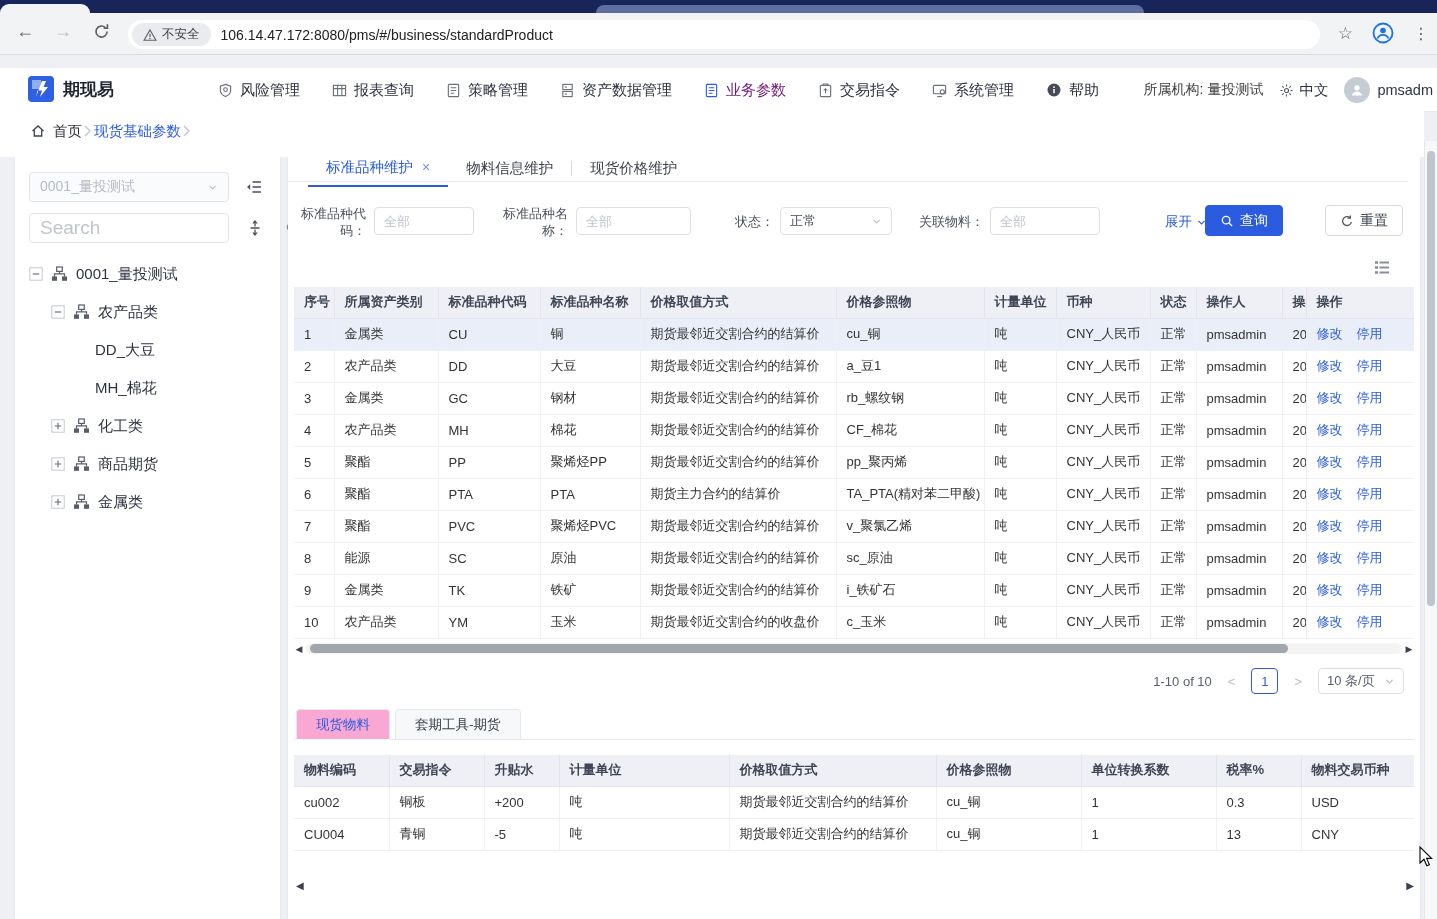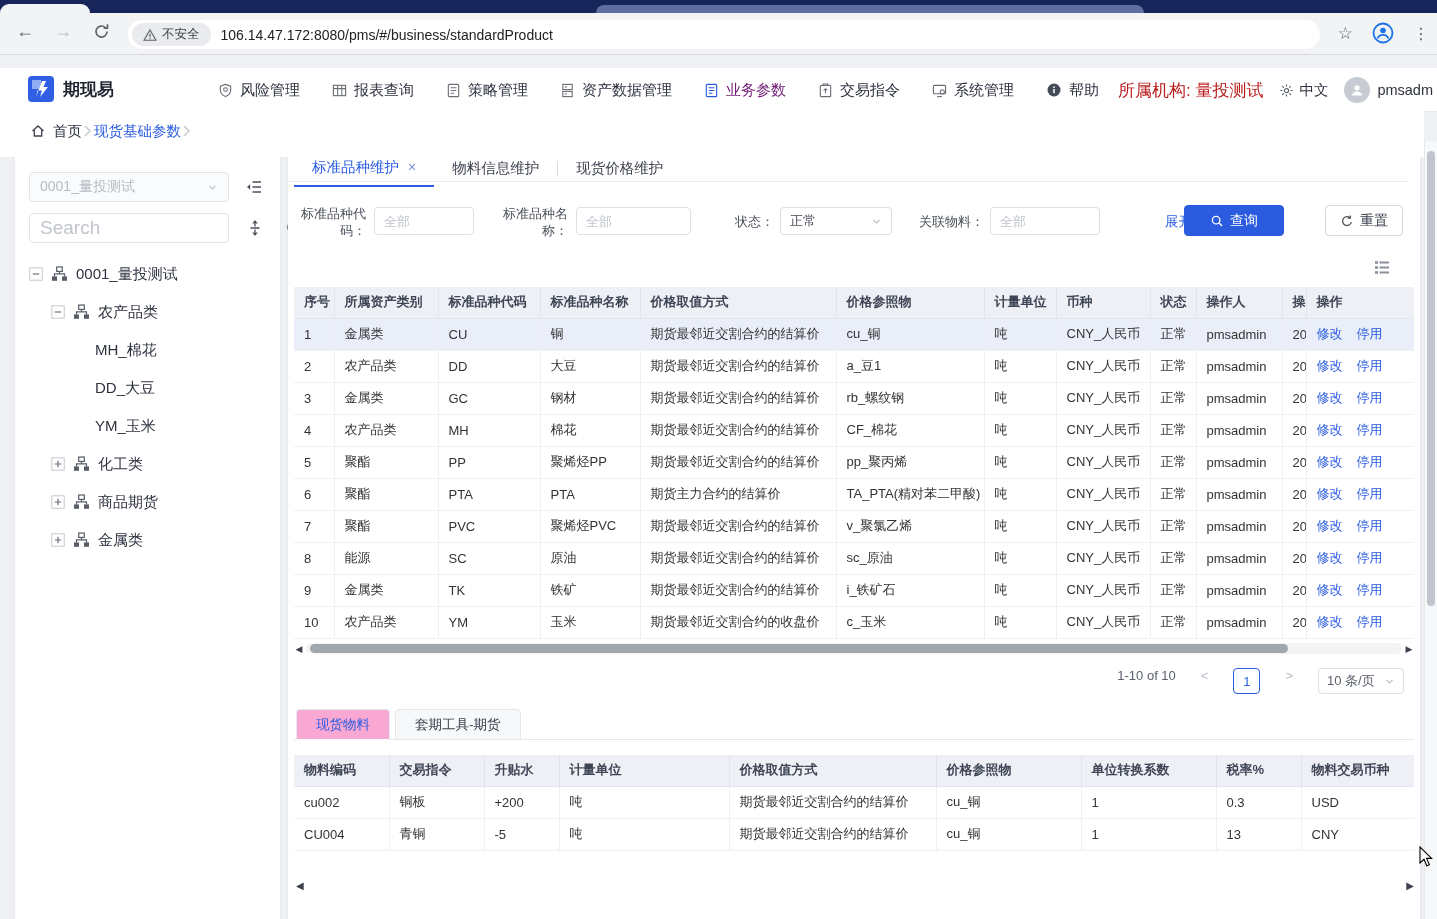--- a/index.html
+++ b/index.html
@@ -21,21 +21,21 @@
 .app-header{position:absolute;top:68px;left:0;right:0;height:44px;background:#fff;border-bottom:1px solid #e9ebf0}
 .logo{position:absolute;left:28px;top:8px;display:flex;align-items:center;gap:9px}
 .logo-text{font-size:17px;font-weight:bold;color:#1f2430}
 .header-menu{position:absolute;left:218px;top:0;height:44px;display:flex;align-items:center;gap:32px}
 .nav-item{position:relative;height:44px;display:flex;align-items:center;gap:7px;font-size:15px;color:#2f3340;cursor:pointer;white-space:nowrap}
 .nav-item .nav-icon{color:#6b7077;display:flex}
 .nav-item.active{color:#701a75}
 .nav-item.active .nav-icon{color:#2b5ce0}
 .nav-item.active::after{content:"";position:absolute;left:-8px;right:-8px;bottom:0;height:3px;background:#2b5ce0}
 .header-right{position:absolute;right:4px;top:0;height:44px;display:flex;align-items:center;gap:16px}
-.org-text{font-size:17px;color:#b91c1c;white-space:nowrap}
+.org-text{font-size:14px;color:#404040;white-space:nowrap}
 .lang{display:flex;align-items:center;gap:5px;font-size:14.5px;color:#2f3340;cursor:pointer}
 .user{display:flex;align-items:center;gap:7px;font-size:14.5px;color:#2f3340;cursor:pointer}
 .avatar-gray{width:26px;height:26px;border-radius:50%;background:#c7cbd3;display:flex;align-items:center;justify-content:center}
 
 .breadcrumb{position:absolute;top:105px;left:0;right:13px;height:52px;background:#fff;display:flex;align-items:center;padding-left:30px;}
 .bc-home{display:flex;align-items:center;gap:7px;font-size:14.5px;color:#2f3340;cursor:pointer}
 .bc-sep{color:#c9ccd1;display:flex}
 .bc-current{font-size:14.5px;color:#2b5ce0;cursor:pointer}
 
 .sidebar{position:absolute;left:15px;top:155px;width:265px;bottom:0;background:#fff;box-shadow:0 1px 3px rgba(0,0,0,.06)}
@@ -48,21 +48,21 @@
 .tree{position:absolute;left:0;top:100px;right:0}
 .tree-row{display:flex;align-items:center;height:38px;cursor:pointer}
 .tree-row.lvl0{padding-left:14px}
 .tree-row.lvl1{padding-left:36px}
 .tree-row.lvl2{padding-left:80px}
 .tree-exp{margin-right:8px;display:flex}
 .tree-org{margin-right:8px;display:flex}
 .tree-label{font-size:15px;color:#2f3340}
 
 .main{position:absolute;left:288px;top:155px;width:1132px;bottom:0;background:#fff;box-shadow:0 1px 3px rgba(0,0,0,.06)}
-.tab-bar{position:absolute;top:0;left:0;right:12px;height:27px;border-bottom:1px solid #e9ebf0;display:flex;align-items:center;padding-left:6px}
+.tab-bar{position:absolute;top:0;left:0;right:12px;height:27px;border-bottom:1px solid #e9ebf0;display:flex;align-items:center;padding-left:20px}
 .tab{display:flex;align-items:center;gap:9px;padding:0 18px;height:38px;font-size:14.5px;color:#3c414d;cursor:pointer}
 .tab.active{color:#2b5ce0;border-bottom:2px solid #2b5ce0}
 .tab-close{color:#8a8f99;font-size:14px;cursor:pointer}
 .tab.active .tab-close{color:#7a90d8}
 .tab-sep{width:1px;height:15px;background:#d8dade}
 
 .filters{position:absolute;top:44px;left:0;right:0;height:46px}
 .f-label{position:absolute;font-size:13px;color:#4a4f5a;text-align:right;line-height:1.3}
 .f-input{position:absolute;height:28px;border:1px solid #dcdfe6;border-radius:4px;font-size:13px;color:#333;padding:0 9px;outline:none}
 .f-input::placeholder{color:#bfc3cc}
@@ -81,21 +81,21 @@
 tr.selected td{background:#e9eef9}
 th.col-action,td.col-action{box-shadow:-9px 0 9px -8px rgba(0,0,0,.16)}
 th:last-child,td:last-child{border-right:none}
 .act-link{color:#2b5ce0;margin-right:14px;cursor:pointer;text-decoration:none}
 
 .h-scroll{position:absolute;top:487px;left:4px;right:4px;height:13px;display:flex;align-items:center}
 .h-arrow{width:14px;font-size:9px;color:#3c414d;text-align:center;cursor:pointer}
 .h-track{flex:1;height:11px;background:#f4f4f5;border-radius:6px;position:relative}
 .h-thumb{position:absolute;left:4px;top:1px;width:978px;height:9px;background:#a2a6ad;border-radius:5px;cursor:grab}
 
-.pagination{position:absolute;top:513px;right:16px;display:flex;gap:25px}
+.pagination{position:absolute;top:513px;right:16px;display:flex;align-items:center;gap:16px}
 .pg-total{font-size:13px;color:#595f6b}
 .pg-arrow{font-size:13px;color:#b9bdc6;cursor:pointer}
 .pg-page{width:27px;height:26px;border:1px solid #2b5ce0;border-radius:4px;color:#2b5ce0;font-size:13px;display:flex;align-items:center;justify-content:center;cursor:pointer}
 .pg-size{width:86px;height:26px;border:1px solid #dcdfe6;border-radius:4px;display:flex;align-items:center;justify-content:space-between;padding:0 8px;font-size:13px;color:#595f6b;cursor:pointer}
 
 .detail-tabs{position:absolute;top:553px;left:6px;right:6px;height:32px;border-bottom:1px solid #e4e7ec;display:flex;align-items:flex-end;padding-left:2px}
 .dtab{height:31px;padding:0 19px;display:flex;align-items:center;border:1px solid #e4e7ec;background:#f7f8fa;color:#3c414d;font-size:13.5px;border-radius:4px 4px 0 0;margin-right:5px;cursor:pointer;position:relative;top:1px}
 .dtab.active{background:#f9a8d4;color:#2b5ce0;border-bottom-color:#fff}
 .detail-table-wrap{position:absolute;top:600px;left:6px;width:1120px}
 .corner-arrow{position:absolute;font-size:10px;color:#3c414d;cursor:pointer}
@@ -344,27 +344,24 @@
             <svg width="17" height="16" viewBox="0 0 17 16">
               <rect x="5.7" y="1" width="5.6" height="4.4" fill="none" stroke="#585d66" stroke-width="1.2"></rect>
               <rect x="1" y="10.4" width="5" height="4.4" fill="#585d66"></rect>
               <rect x="11" y="10.4" width="5" height="4.4" fill="#585d66"></rect>
               <path d="M8.5 5.4v2.4M3.5 10.4V7.8h10v2.6" fill="none" stroke="#585d66" stroke-width="1.2"></path>
             </svg>
           </span>
           <span class="tree-label">农产品类</span>
         </div>
         <div class="tree-row lvl2">
+          <span class="tree-label">DD_大豆</span>
+        </div>
+        <div class="tree-row lvl2">
           <span class="tree-label">MH_棉花</span>
-        </div>
-        <div class="tree-row lvl2">
-          <span class="tree-label">DD_大豆</span>
-        </div>
-        <div class="tree-row lvl2">
-          <span class="tree-label">YM_玉米</span>
         </div>
         <div class="tree-row lvl1">
           <span class="tree-exp icon">
             <svg width="14" height="14" viewBox="0 0 14 14">
               <rect x=".8" y=".8" width="12.4" height="12.4" fill="#fff" stroke="#c4c8cf"></rect>
               <path d="M3.8 7h6.4M7 3.8v6.4" stroke="#6b7077" stroke-width="1.2"></path>
             </svg>
           </span>
           <span class="tree-org icon">
             <svg width="17" height="16" viewBox="0 0 17 16">
@@ -445,21 +442,21 @@
       <div class="f-label" style="left:618px;top:15px;width:78px">关联物料：</div>
       <input class="f-input" style="left: 702px; top: 8px; width: 110px;" placeholder="全部">
       <div class="expand-link" style="left:877px;top:14px">
         <span>展开</span>
         <span class="icon">
             <svg width="11" height="11" viewBox="0 0 16 16">
               <path d="M3.5 5.5 8 10l4.5-4.5" fill="none" stroke="currentColor" stroke-width="1.6"></path>
             </svg>
           </span>
       </div>
-      <div class="btn btn-primary" style="left:896px;top:6px;width:100px">
+      <div class="btn btn-primary" style="left:917px;top:6px;width:78px">
         <span class="icon">
             <svg width="14" height="14" viewBox="0 0 16 16">
               <circle cx="7" cy="7" r="4.3" fill="none" stroke="currentColor" stroke-width="1.5"></circle>
               <path d="M10.3 10.3 13.8 13.8" stroke="currentColor" stroke-width="1.5"></path>
             </svg>
           </span>
         <span>查询</span>
       </div>
       <div class="btn btn-default" style="left:1037px;top:6px;width:78px">
         <span class="icon" style="color:#555">

